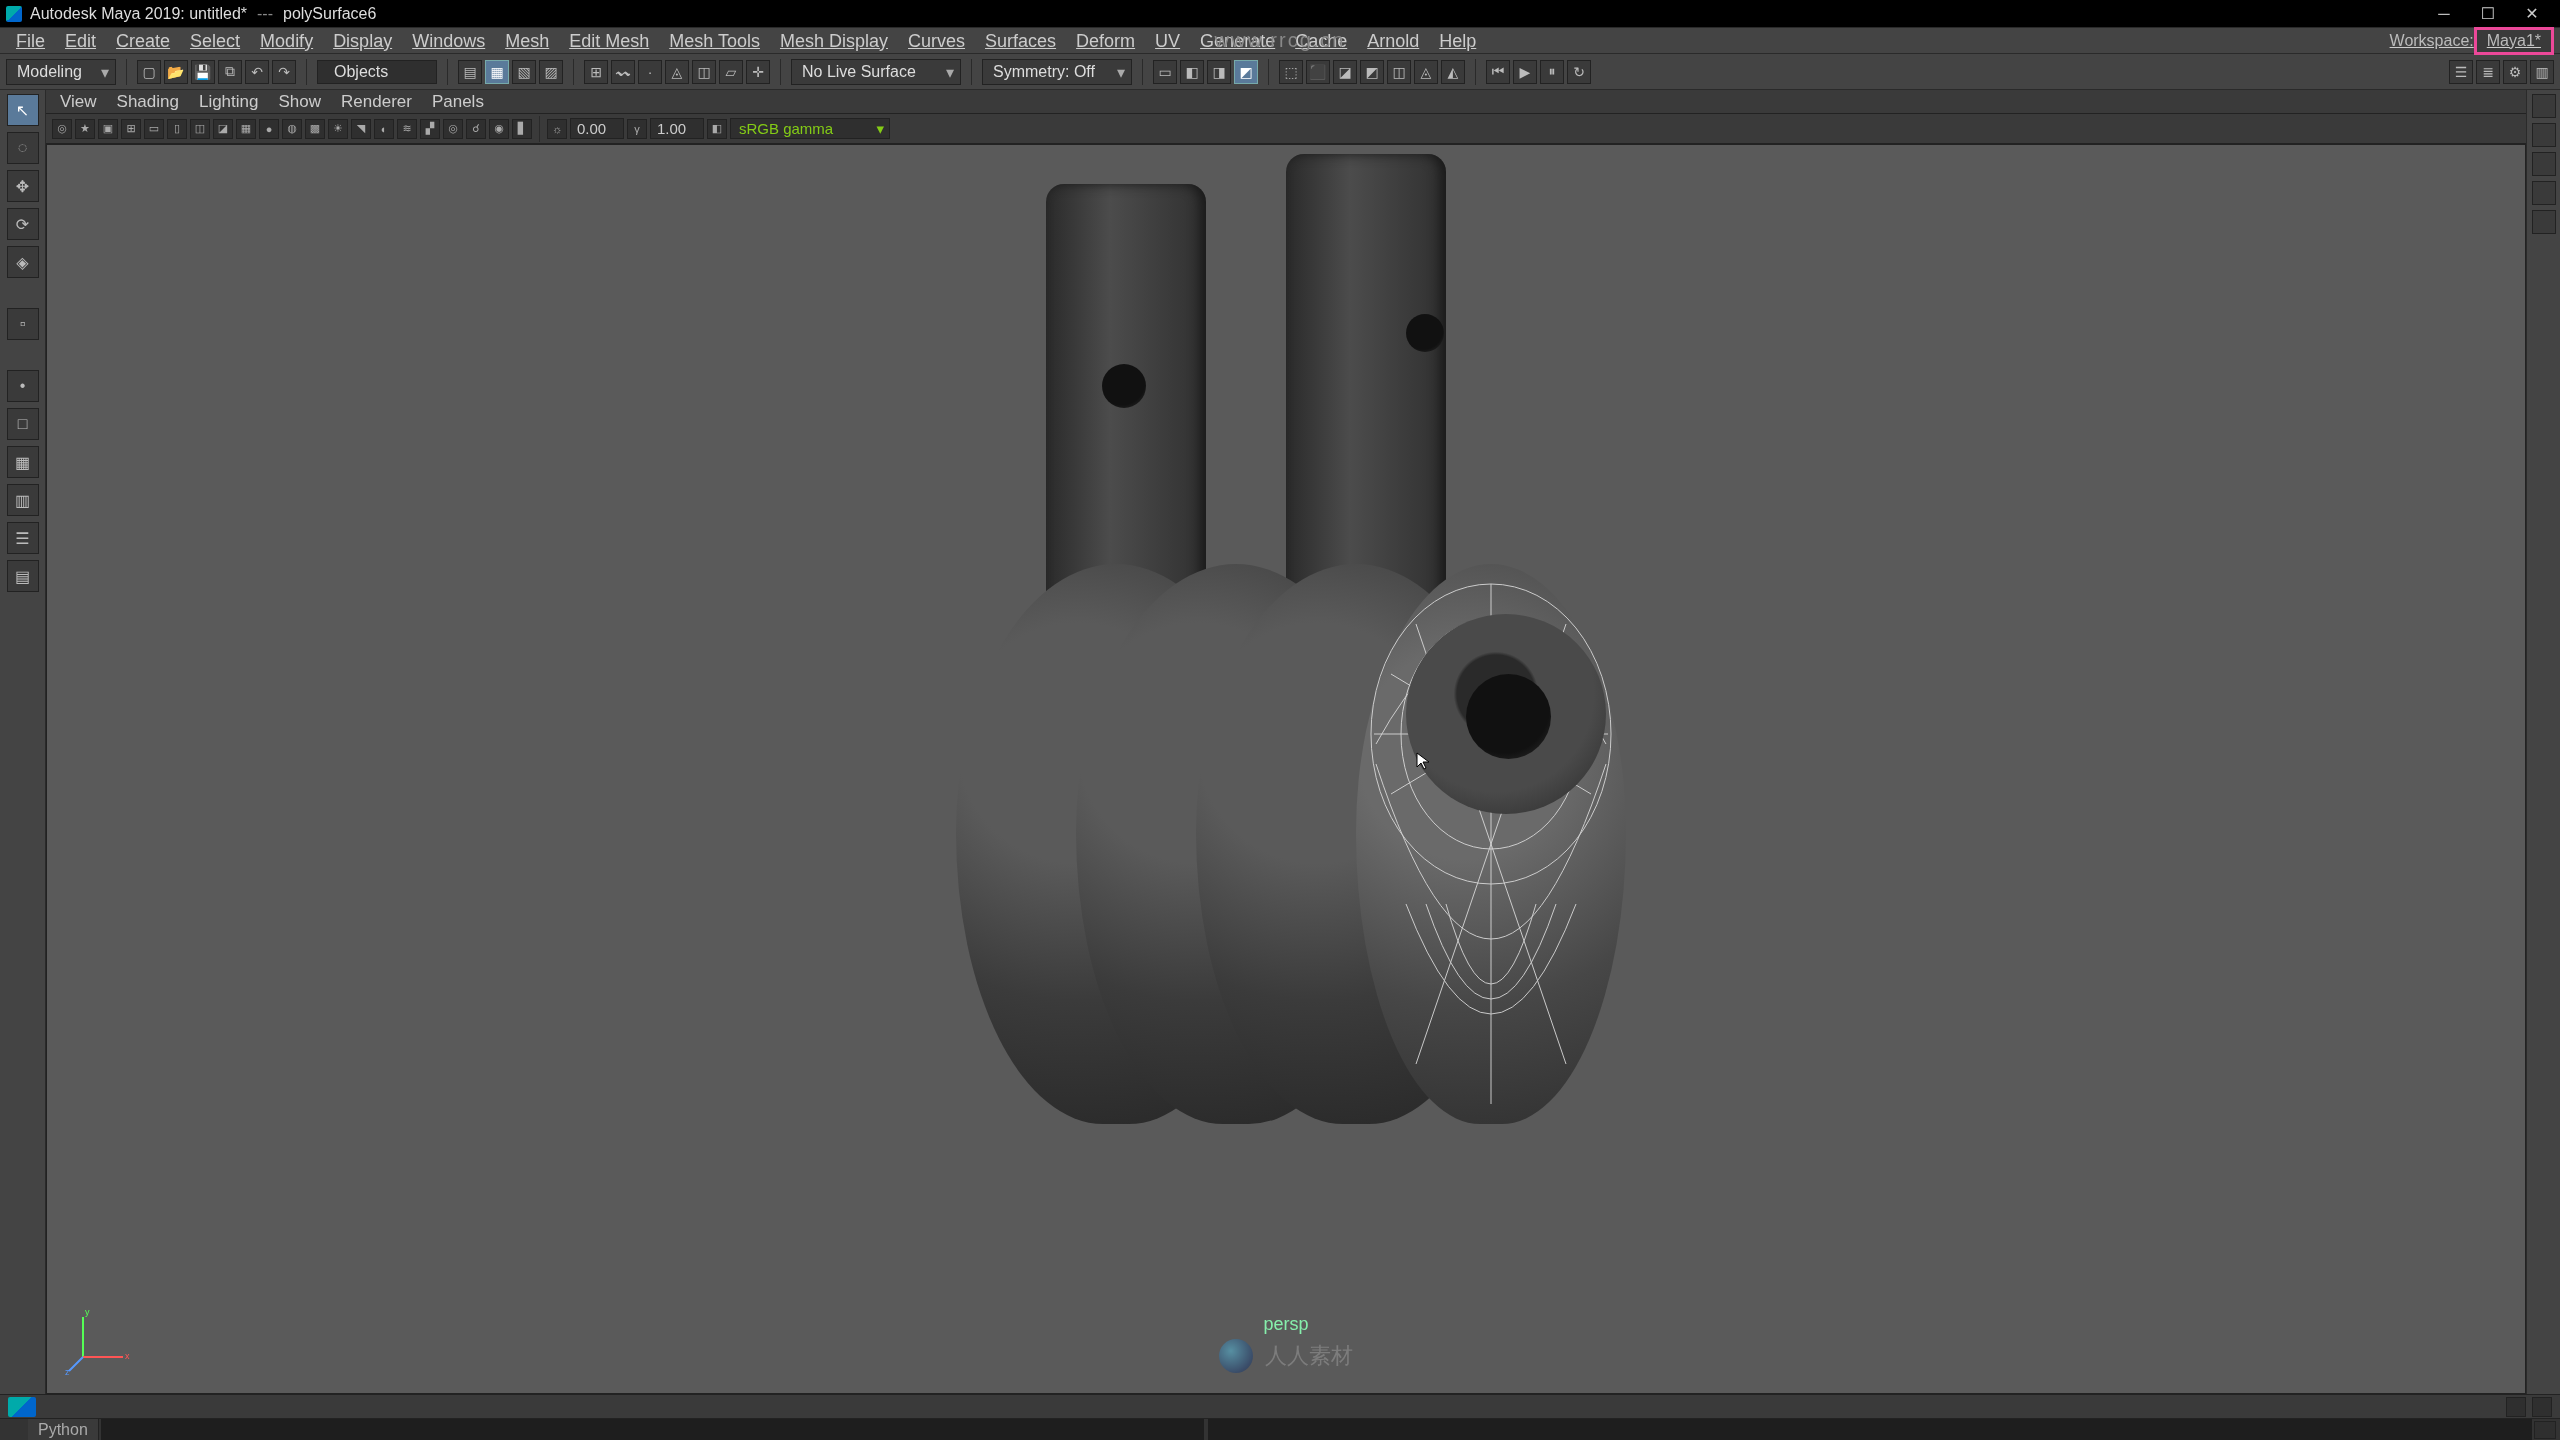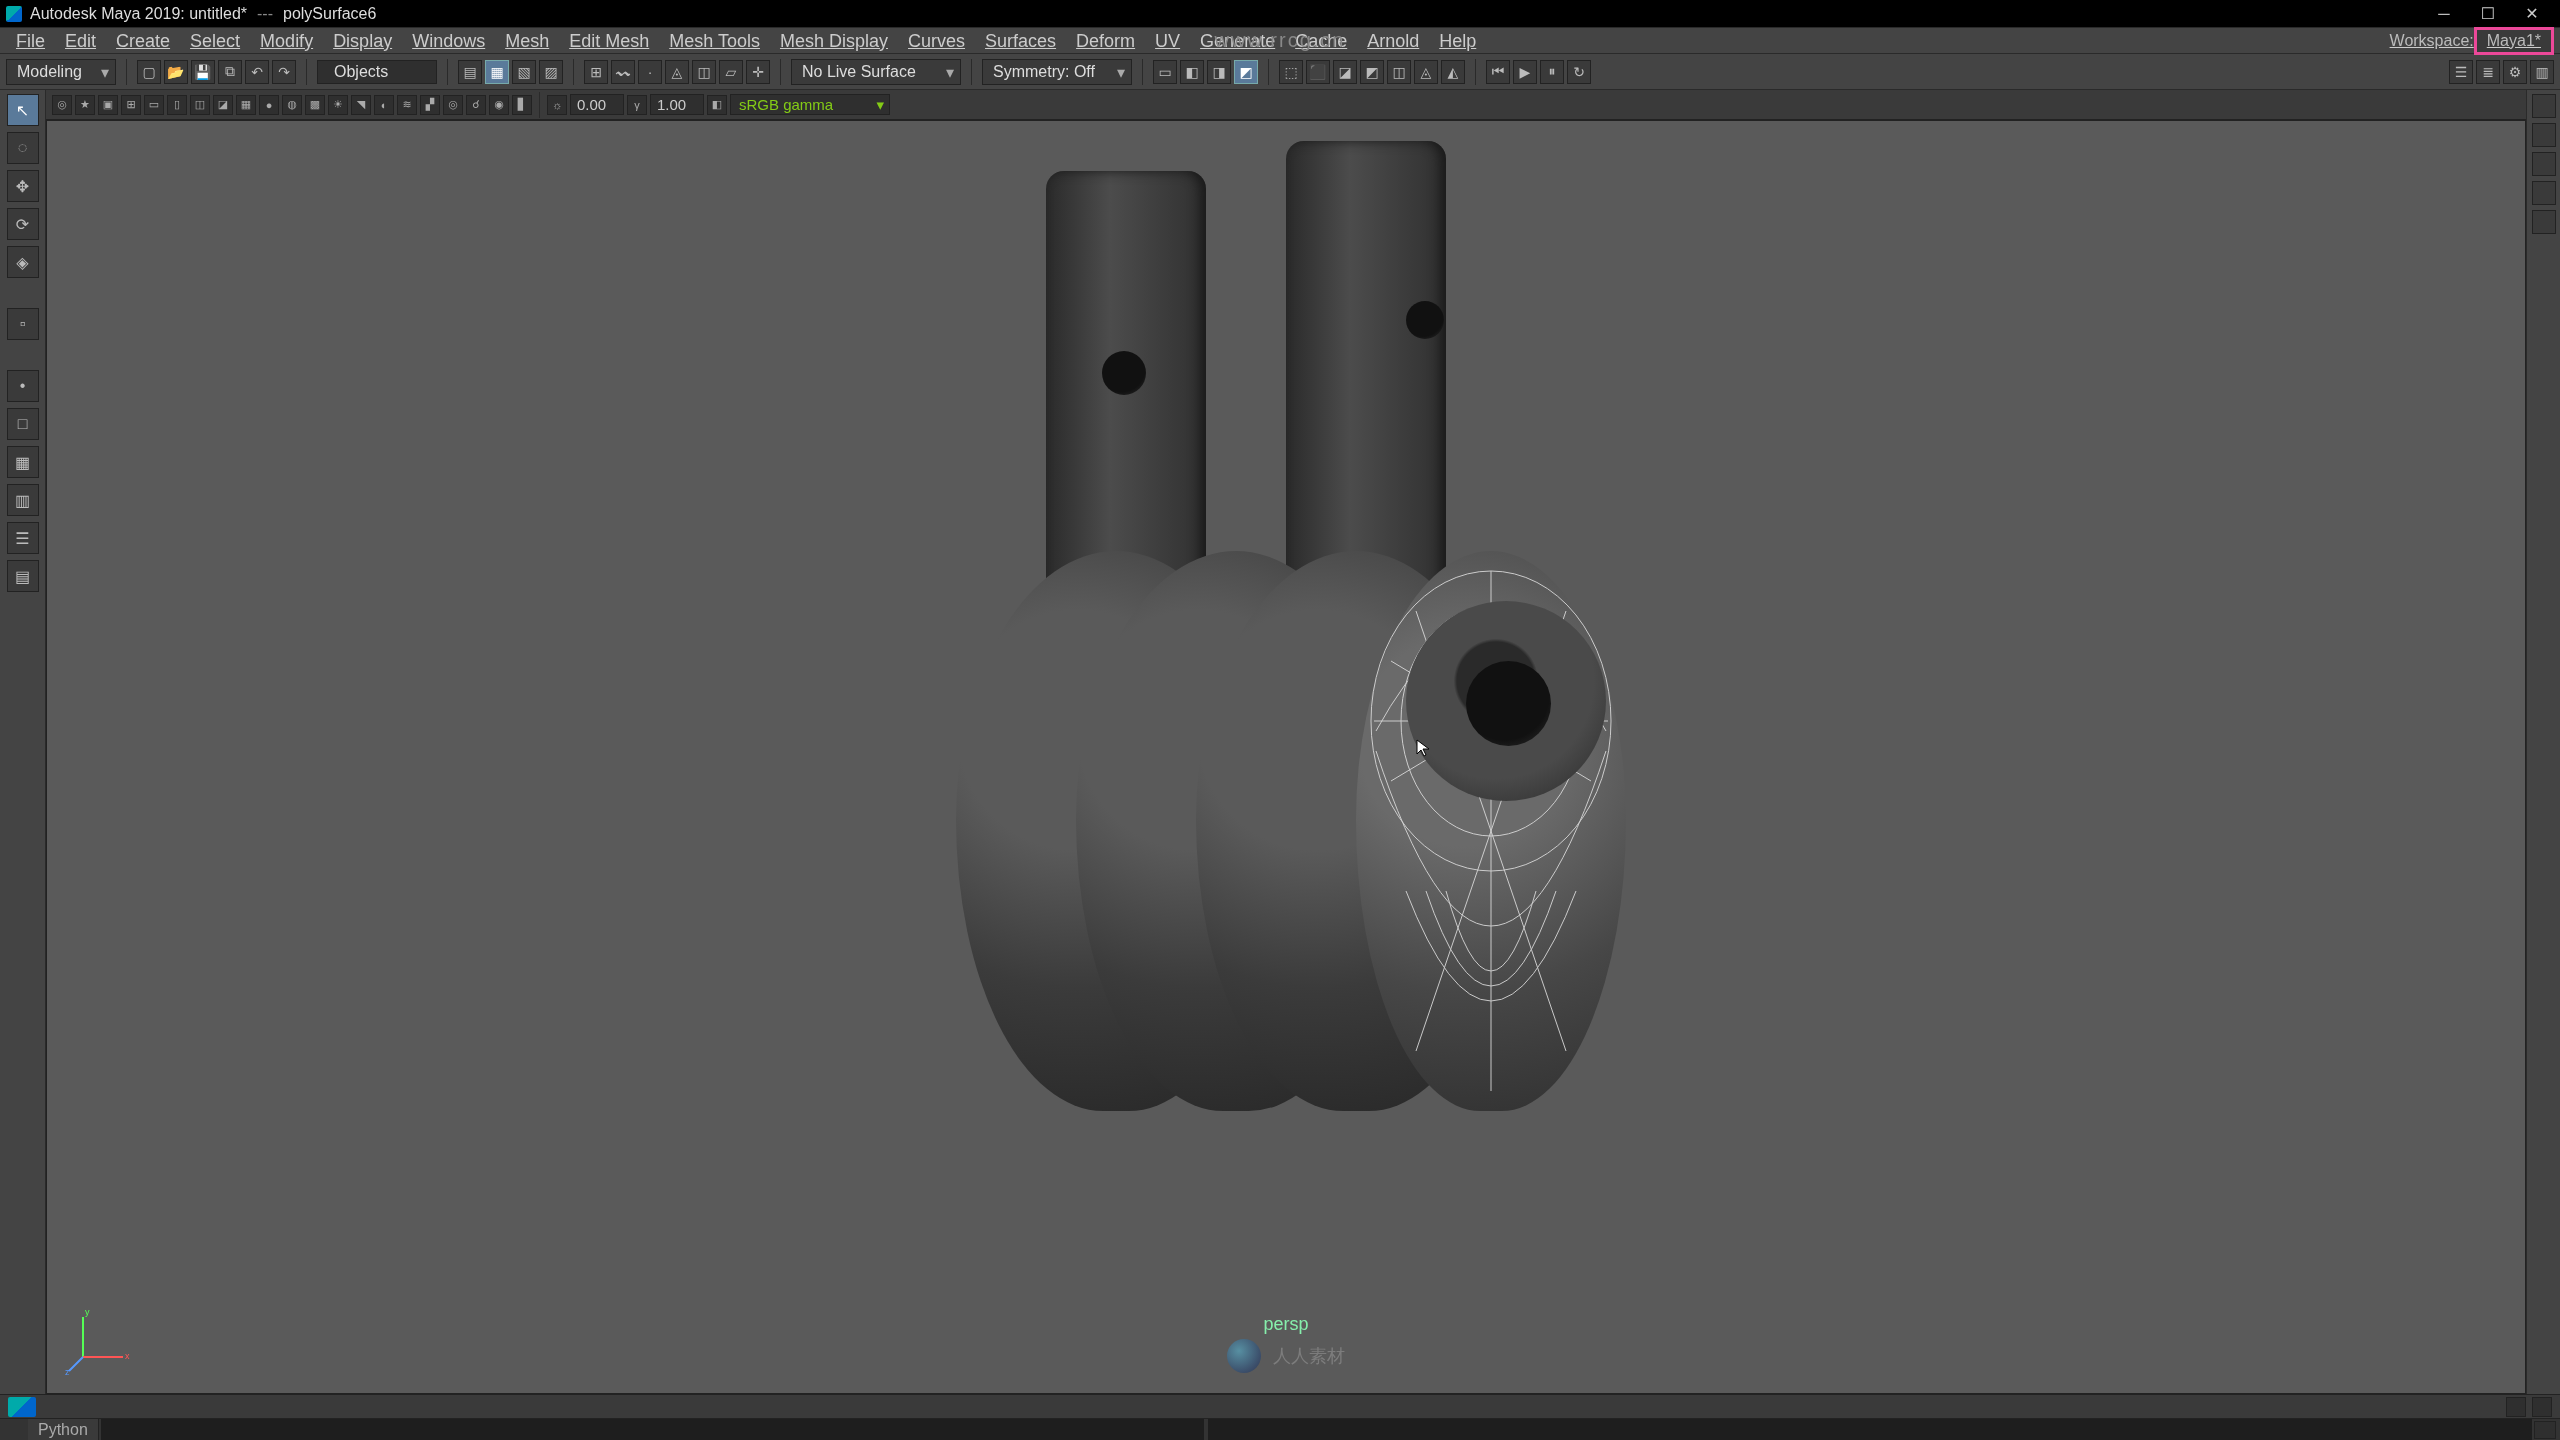--- a/index.html
+++ b/index.html
@@ -64,21 +64,21 @@
 .shaft{ position:absolute; border-radius:18px; background:linear-gradient(90deg,#2a2a2a,#4c4c4c 40%,#303030); box-shadow:inset -6px 0 12px #1a1a1a;}
 .lobe{ position:absolute; border-radius:50% 50% 46% 46% / 48% 48% 52% 52%; background:radial-gradient(circle at 38% 32%, #5a5a5a 0 28%, #3b3b3b 60%, #262626 100%);} 
 .ring{ position:absolute; border-radius:50%; background:radial-gradient(circle at 45% 40%, #2a2a2a 0 24%, #4a4a4a 26% 60%, #262626 100%);}
 .hole{ position:absolute; border-radius:50%; background:radial-gradient(circle at 45% 40%, #111 0 65%, #333 100%);}
 .wire{ position:absolute; border-radius:50% 50% 46% 46%/48% 48% 52% 52%; background:radial-gradient(circle at 40% 34%, #6a6a6a 0 26%, #474747 62%, #303030);}
 .wire svg{position:absolute;inset:0;}
 .cursor{ position:absolute; width:14px; height:18px; }
 .cursor svg{width:100%;height:100%;}
 
 
-.brandcenter{position:absolute;left:50%;bottom:20px;transform:translateX(-50%);display:flex;align-items:center;gap:12px;color:#999;font-size:18px;opacity:.55;}
+.brandcenter{position:absolute;left:50%;bottom:20px;transform:translateX(-50%);display:flex;align-items:center;gap:12px;color:#999;font-size:22px;opacity:.55;}
 .brandcenter .orb{width:34px;height:34px;border-radius:50%;background:radial-gradient(circle at 35% 35%,#5bd,#247 70%,#124);} 
 </style>
 </head>
 <body>
 
 <div class="titlebar">
   <div class="logo"></div>
   <span>Autodesk Maya 2019: untitled*</span>
   <span style="padding:0 10px;color:#888;">---</span>
   <span>polySurface6</span>
@@ -205,20 +205,28 @@
     <div class="tool spacerblock"></div>
     <div class="tool">•</div>
     <div class="tool">□</div>
     <div class="tool">▦</div>
     <div class="tool">▥</div>
     <div class="tool">☰</div>
     <div class="tool">▤</div>
   </div>
 
   <div style="flex:1; display:flex; flex-direction:column; min-width:0;">
+    <div class="panelmenu">
+      <span class="item">View</span>
+      <span class="item">Shading</span>
+      <span class="item">Lighting</span>
+      <span class="item">Show</span>
+      <span class="item">Renderer</span>
+      <span class="item">Panels</span>
+    </div>
 
     <div class="paneltb">
       <div class="mini">◎</div>
       <div class="mini">★</div>
       <div class="mini">▣</div>
       <div class="mini">⊞</div>
       <div class="mini">▭</div>
       <div class="mini">▯</div>
       <div class="mini">◫</div>
       <div class="mini">◪</div>

